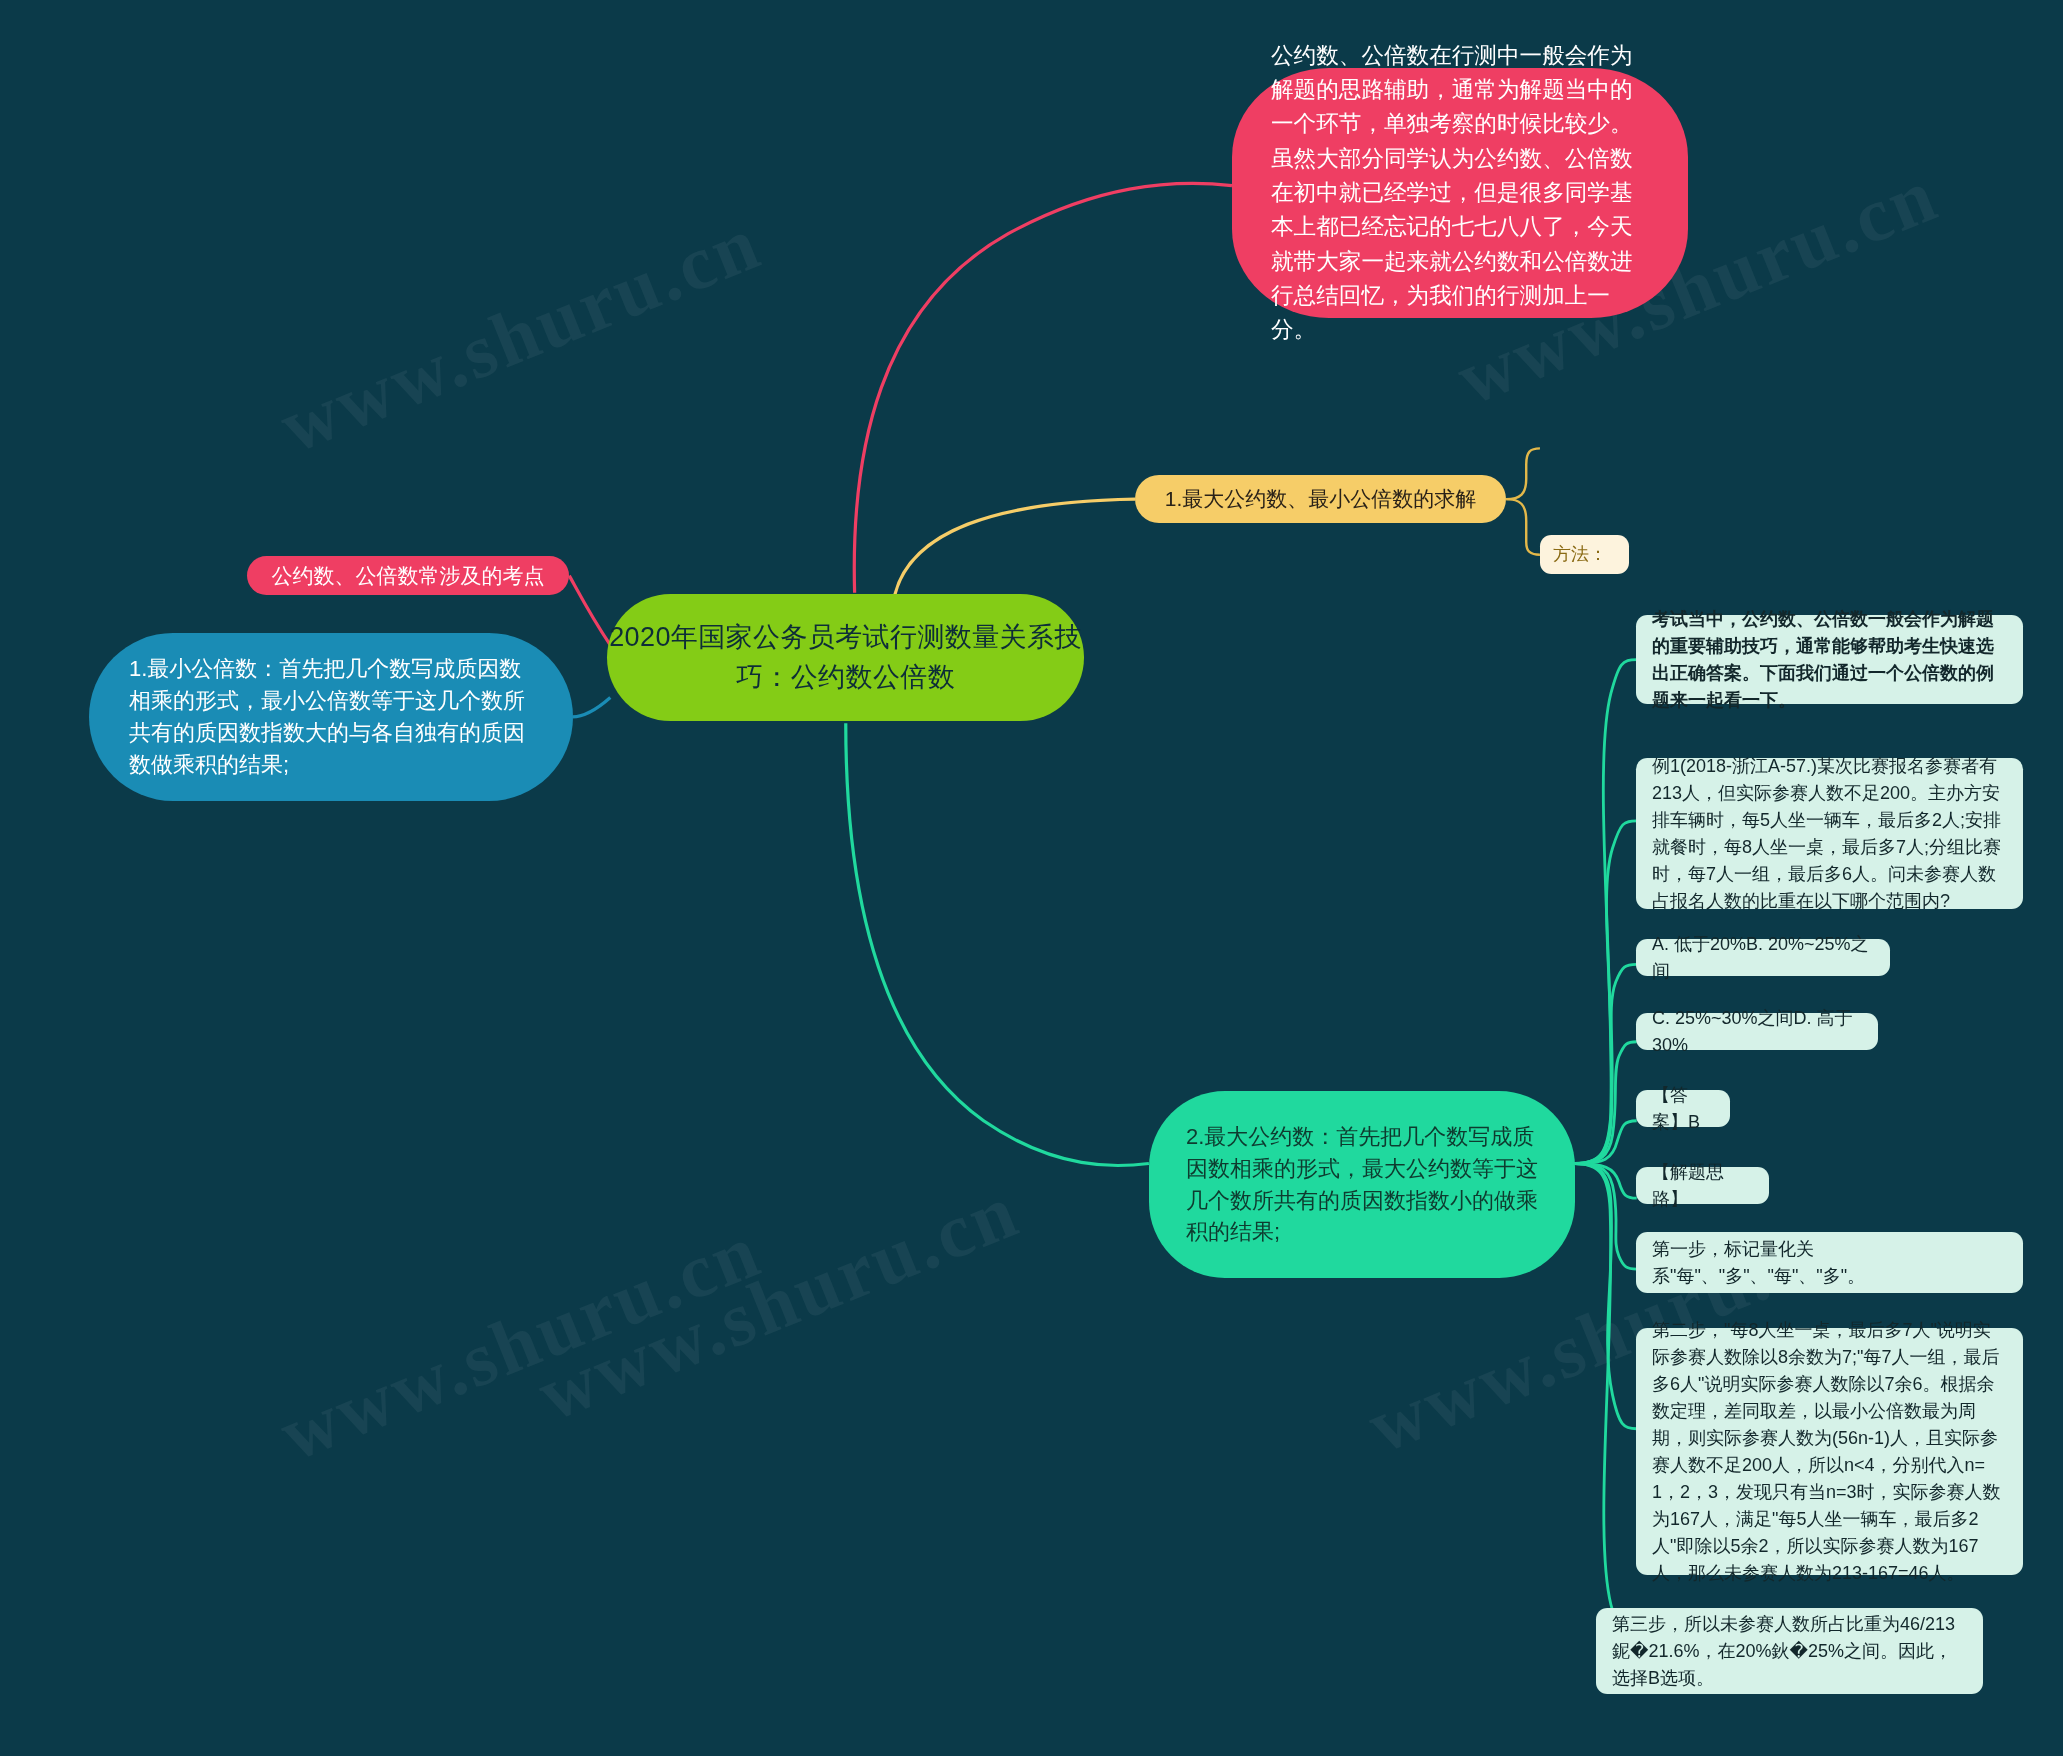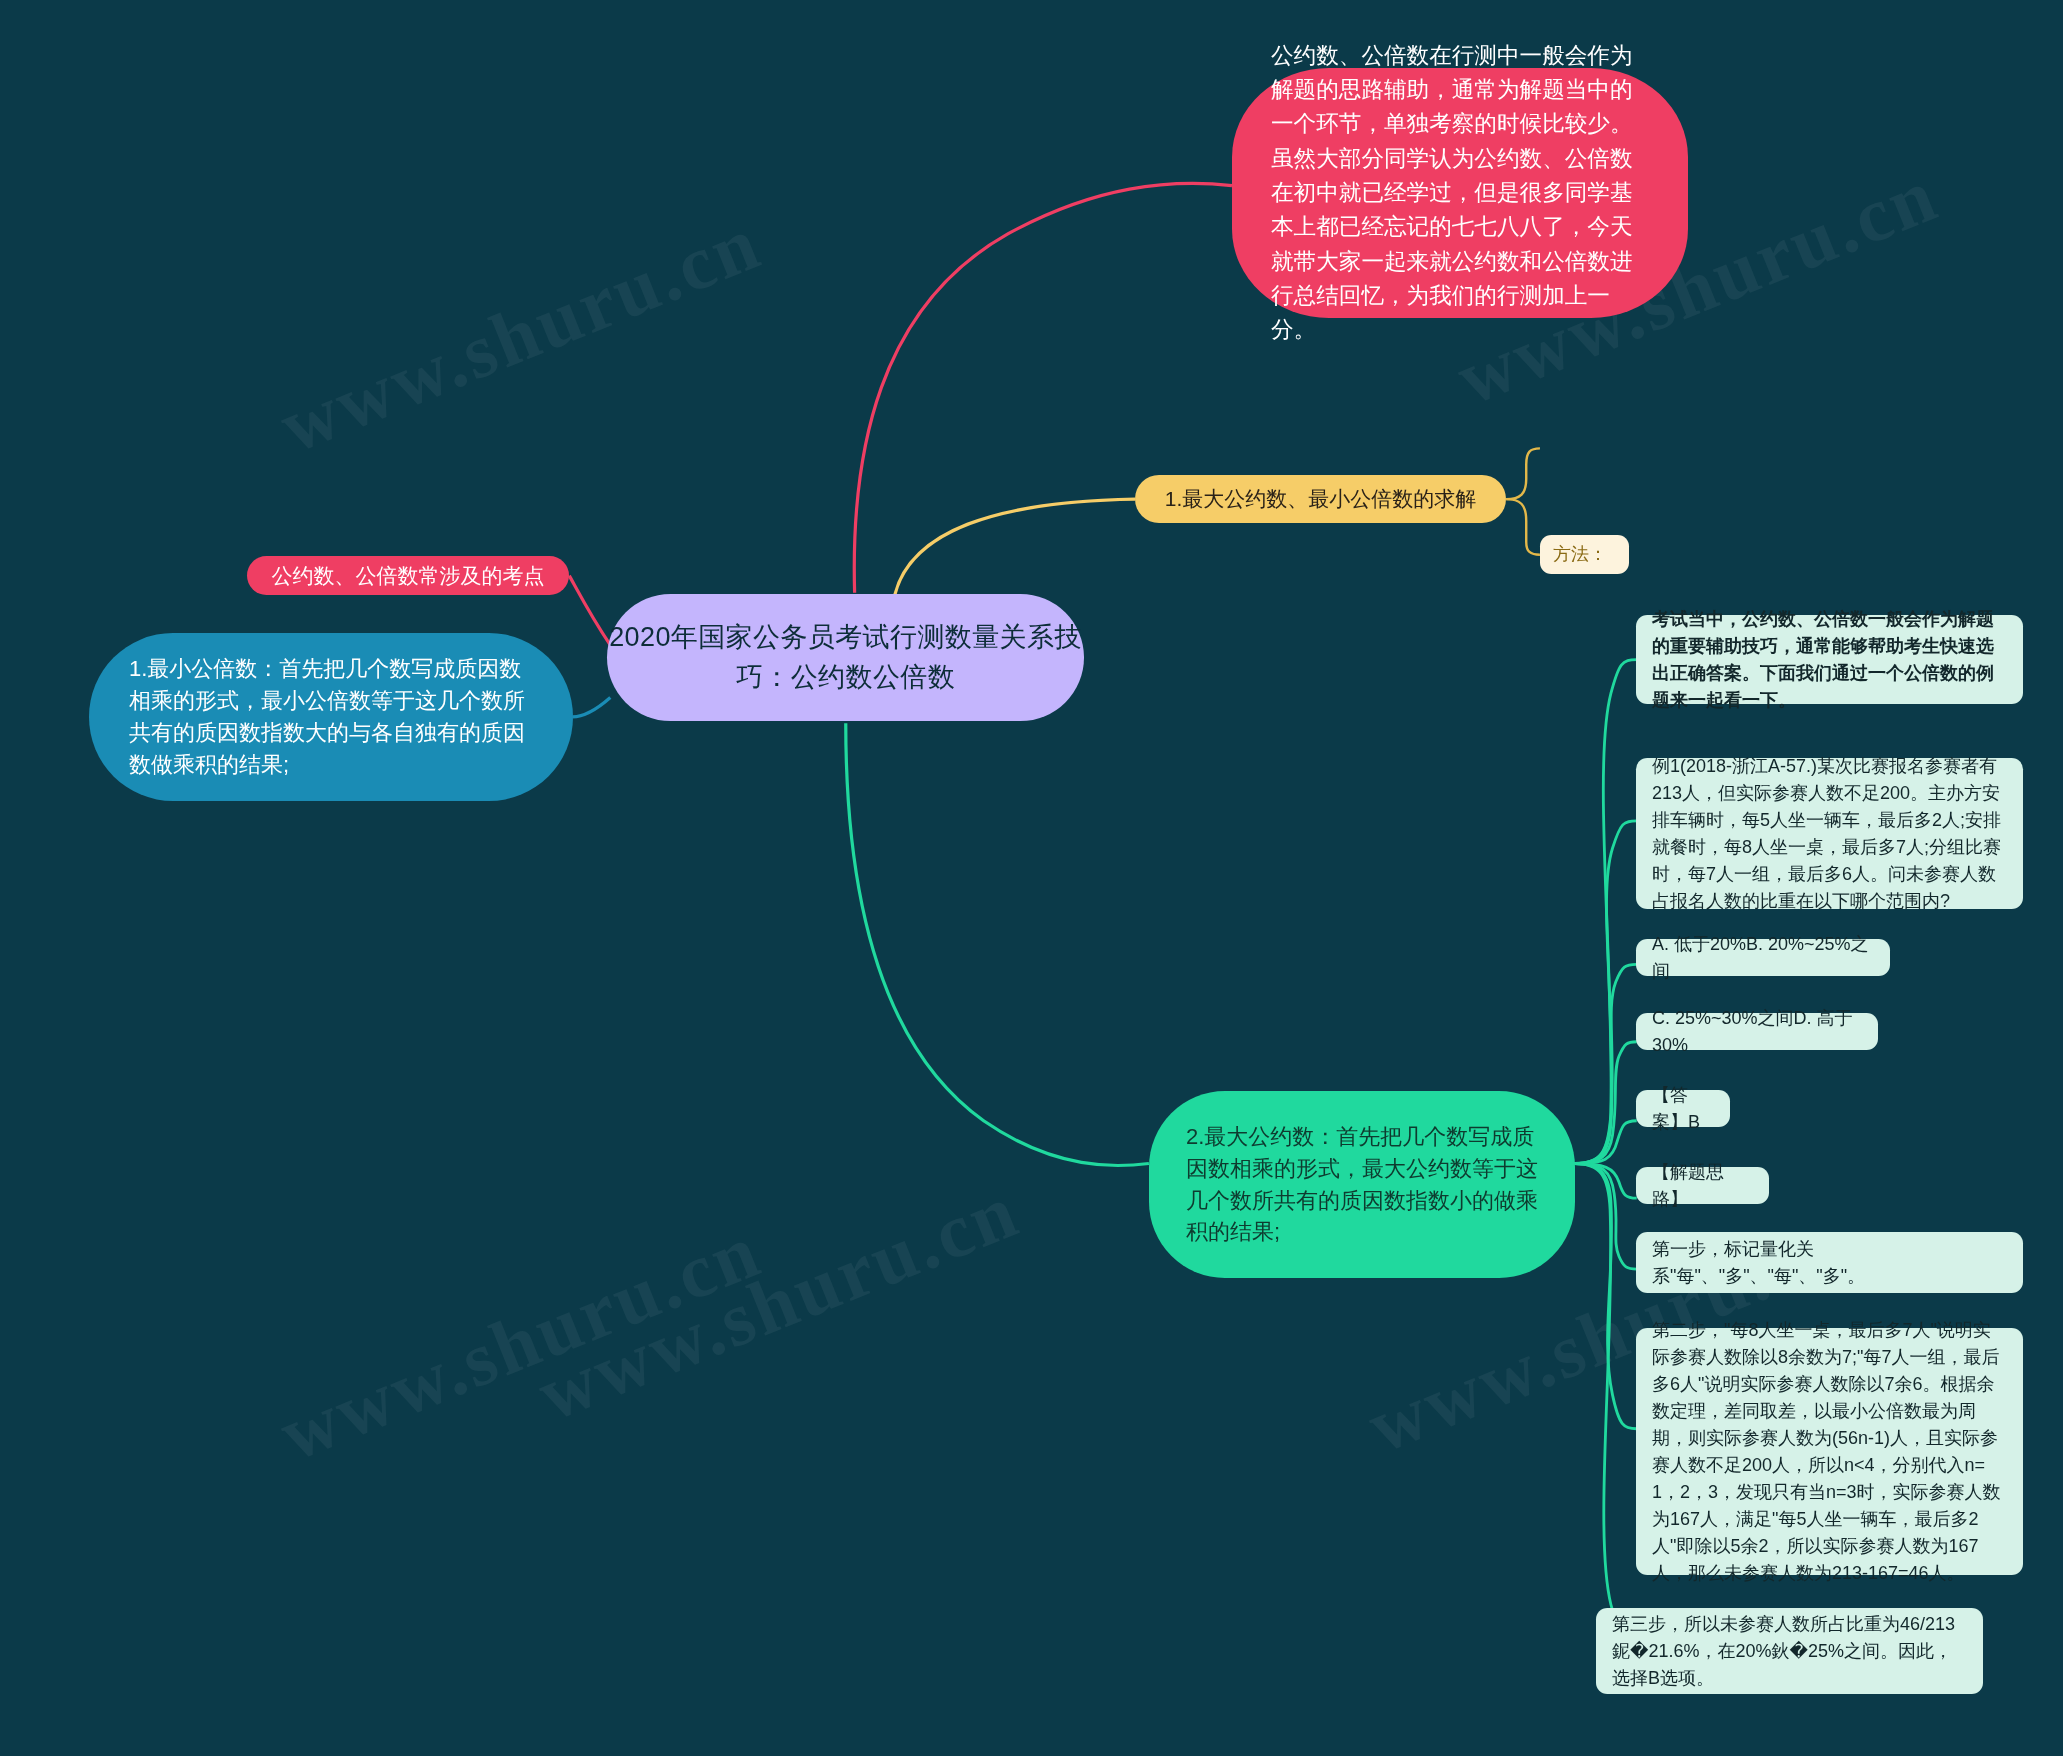--- a/index.html
+++ b/index.html
@@ -29,21 +29,21 @@
     justify-content: center;
     text-align: center;
     line-height: 1.42;
     white-space: pre-wrap;
     word-break: break-all;
   }
   
   .center-node {
     left: 607px; top: 594px;
     width: 477px; height: 127px;
-    background: #c4b5fd;
+    background: #84cc16;
     color: #0d2d38;
     border-radius: 64px;
     font-size: 27px;
     line-height: 1.46;
     letter-spacing: 0.4px;
   }
   
   .pink-bubble {
     left: 1232px; top: 68px;
     width: 456px; height: 250px;

